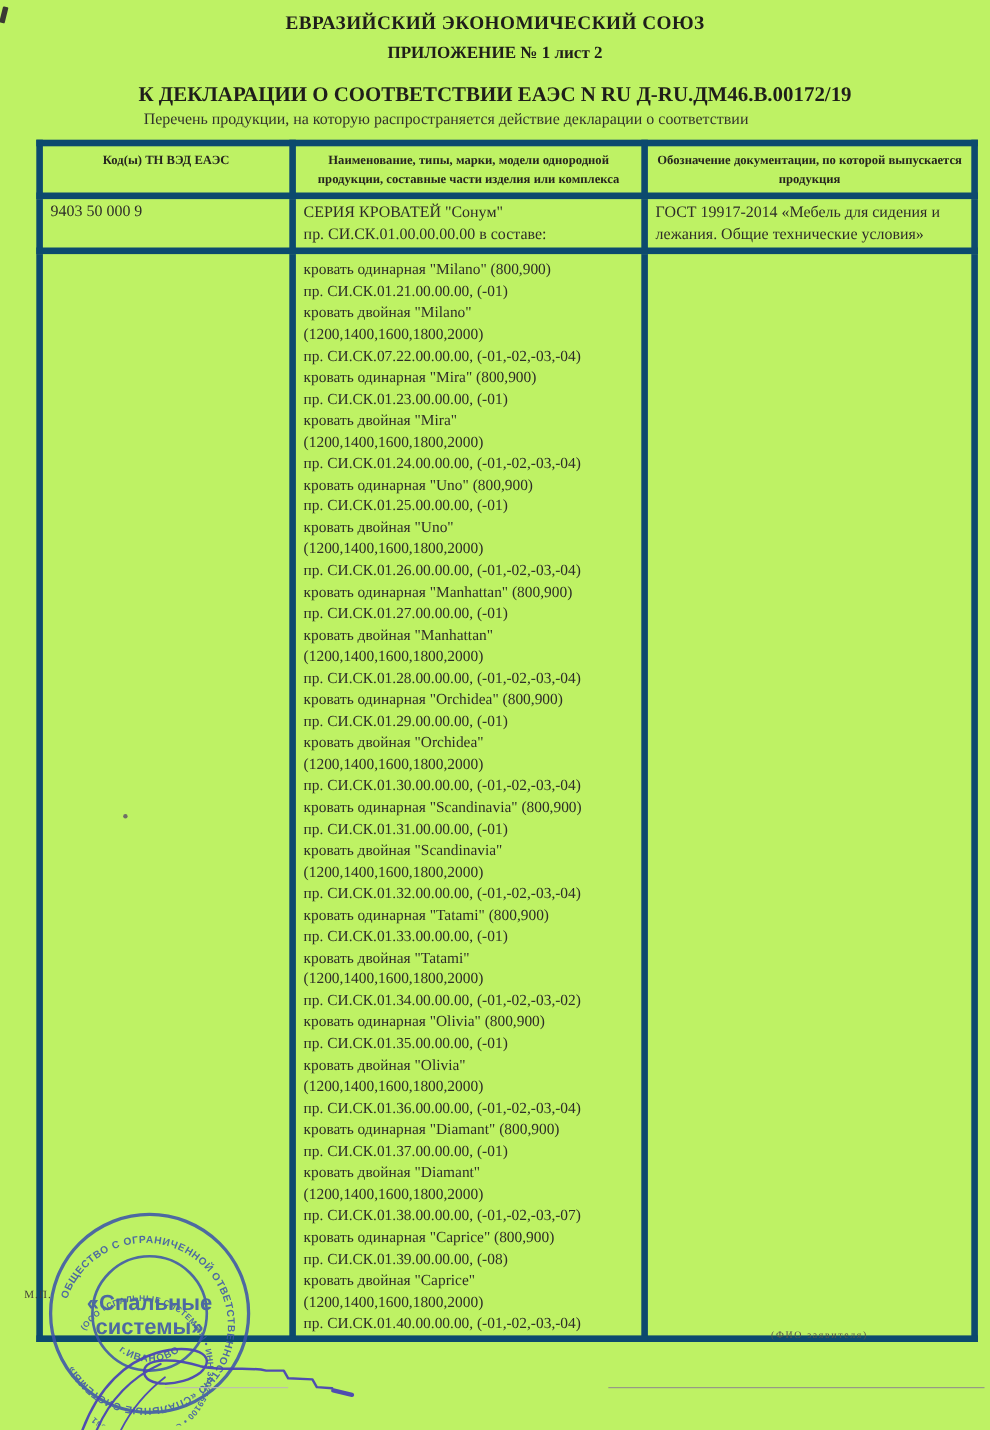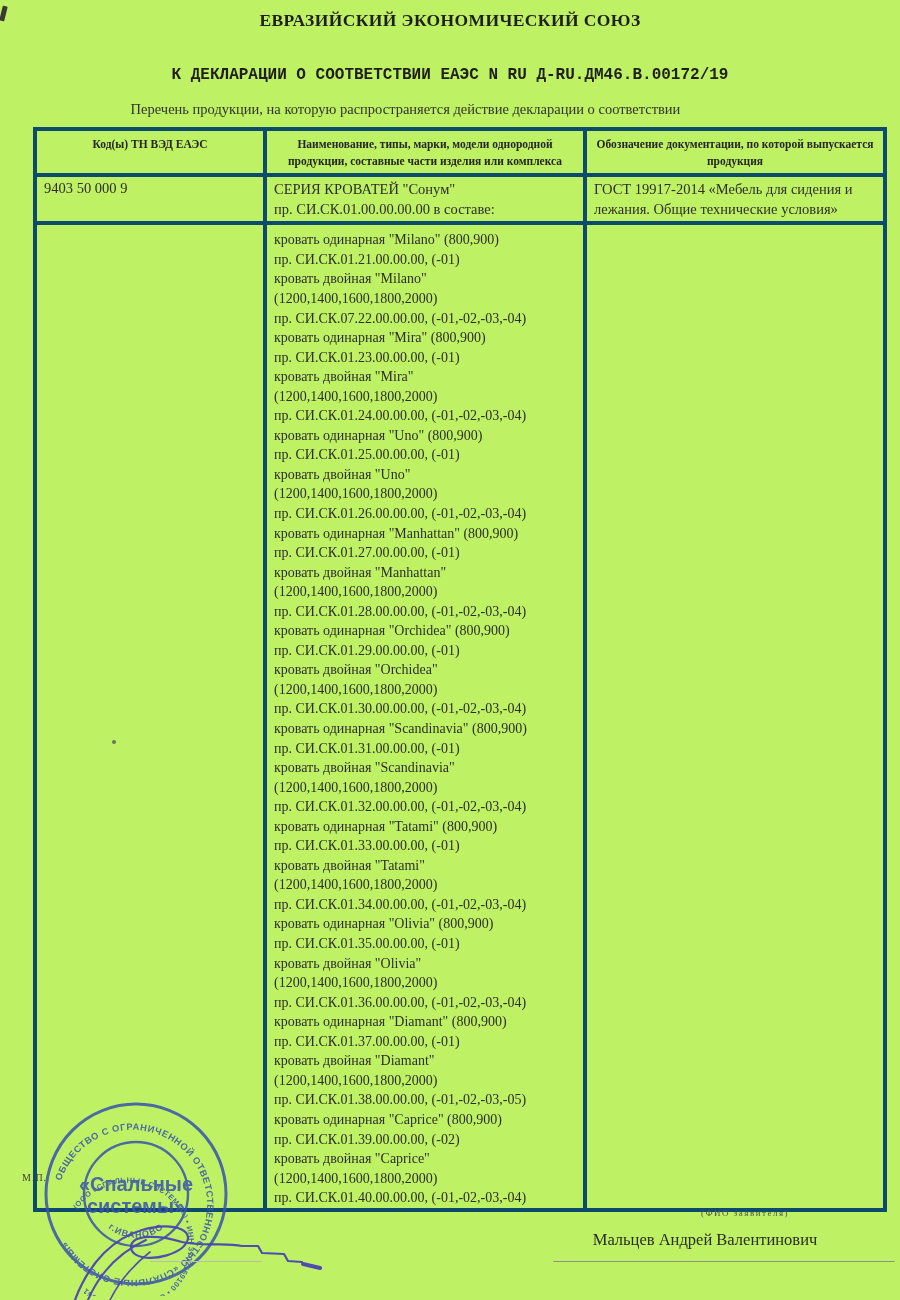--- a/index.html
+++ b/index.html
@@ -6,30 +6,30 @@
   .page{
     position:relative;width:900px;height:1300px;margin:0 auto;
     background:#bef264;overflow:hidden;
     font-family:"Liberation Serif","DejaVu Serif",serif;
     color:#2e2d28;
   }
   
   .title{position:absolute;left:0;width:900px;text-align:center;font-weight:bold;color:#1f1e1a;}
   .title1{top:10px;font-size:17.5px;letter-spacing:.4px;}
   .title2{top:40px;font-size:15.5px;}
-  .title3{top:66px;font-size:16px;font-family:Liberation Mono, monospace;}
+  .title3{top:76px;font-size:19px;}
   .subtitle{position:absolute;top:101px;left:0;width:811px;text-align:center;
     font-size:14.5px;color:#33322c;font-weight:normal;}
   
   table.doc-table{
     position:absolute;left:33px;top:127px;width:850px;
     border-collapse:collapse;table-layout:fixed;
   }
   table.doc-table, .doc-table th, .doc-table td{
-    border:4px solid #0c4a6e;
+    border:6px solid #0c4a6e;
   }
   .doc-table{border-top:3px double #56554d;}
   .doc-table th{
     vertical-align:top;padding:5px 4px 4px 4px;
     font-size:11.5px;line-height:1.45;font-weight:bold;color:#26251f;
     text-align:center;
   }
   .doc-table td{vertical-align:top;padding:0;}
   .cell-pad{padding:3px 2px 2px 7px;}
   .r1 .line{font-size:14.5px;line-height:19.5px;white-space:nowrap;}
@@ -53,20 +53,21 @@
 </style>
 </head>
 <body>
 
 <div class="page">
 
   <div class="corner-artifact"></div>
   <div class="dot-artifact"></div>
 
   <div class="title title1">ЕВРАЗИЙСКИЙ ЭКОНОМИЧЕСКИЙ СОЮЗ</div>
+  <div class="title title2">ПРИЛОЖЕНИЕ № 1 лист 2</div>
   <div class="title title3">К ДЕКЛАРАЦИИ О СООТВЕТСТВИИ ЕАЭС N RU Д-RU.ДМ46.В.00172/19</div>
   <div class="subtitle">Перечень продукции, на которую распространяется действие декларации о соответствии</div>
 
   <table class="doc-table">
     <colgroup>
       <col style="width:230px">
         <col style="width:320px">
         <col style="width:300px">
     </colgroup>
     <thead>
@@ -128,33 +129,33 @@
               <div class="line">пр. СИ.СК.01.30.00.00.00, (-01,-02,-03,-04)</div>
               <div class="line">кровать одинарная "Scandinavia" (800,900)</div>
               <div class="line">пр. СИ.СК.01.31.00.00.00, (-01)</div>
               <div class="line">кровать двойная "Scandinavia"</div>
               <div class="line">(1200,1400,1600,1800,2000)</div>
               <div class="line">пр. СИ.СК.01.32.00.00.00, (-01,-02,-03,-04)</div>
               <div class="line">кровать одинарная "Tatami" (800,900)</div>
               <div class="line">пр. СИ.СК.01.33.00.00.00, (-01)</div>
               <div class="line">кровать двойная "Tatami"</div>
               <div class="line">(1200,1400,1600,1800,2000)</div>
-              <div class="line">пр. СИ.СК.01.34.00.00.00, (-01,-02,-03,-04)</div>
+              <div class="line">пр. СИ.СК.01.34.00.00.00, (-01,-02,-03,-02)</div>
               <div class="line">кровать одинарная "Olivia" (800,900)</div>
               <div class="line">пр. СИ.СК.01.35.00.00.00, (-01)</div>
               <div class="line">кровать двойная "Olivia"</div>
               <div class="line">(1200,1400,1600,1800,2000)</div>
               <div class="line">пр. СИ.СК.01.36.00.00.00, (-01,-02,-03,-04)</div>
               <div class="line">кровать одинарная "Diamant" (800,900)</div>
               <div class="line">пр. СИ.СК.01.37.00.00.00, (-01)</div>
               <div class="line">кровать двойная "Diamant"</div>
               <div class="line">(1200,1400,1600,1800,2000)</div>
-              <div class="line">пр. СИ.СК.01.38.00.00.00, (-01,-02,-03,-05)</div>
+              <div class="line">пр. СИ.СК.01.38.00.00.00, (-01,-02,-03,-07)</div>
               <div class="line">кровать одинарная "Caprice" (800,900)</div>
-              <div class="line">пр. СИ.СК.01.39.00.00.00, (-02)</div>
+              <div class="line">пр. СИ.СК.01.39.00.00.00, (-08)</div>
               <div class="line">кровать двойная "Caprice"</div>
               <div class="line">(1200,1400,1600,1800,2000)</div>
               <div class="line">пр. СИ.СК.01.40.00.00.00, (-01,-02,-03,-04)</div>
             </div>
         </td>
         <td></td>
       </tr>
     </tbody>
   </table>
 
@@ -189,17 +190,16 @@
 
   <svg class="sig-svg" viewBox="0 0 300 160">
     <g fill="none" stroke="#4a45b5" stroke-linecap="round" stroke-linejoin="round" opacity="0.95">
       <path stroke-width="2.2" d="M 45,160 C 60,120 85,98 112,90 C 145,80 170,92 152,108 C 135,121 100,122 101,106 C 103,94 130,95 152,102 C 175,107 195,102 212,106 L 228,106 L 232,113 L 254,114 L 258,121 L 272,122"></path>
       <path stroke-width="4" d="M 273,124 L 290,128"></path>
       <path stroke-width="2" d="M 58,160 C 70,132 90,112 116,100"></path>
       <path stroke-width="1.6" d="M 80,160 C 88,144 102,126 120,112"></path>
     </g>
   </svg>
 
-  <div class="signer-name">Мальцев Андрей Валентинович</div>
   <div class="signer-underline"></div>
   <div class="signer-caption">(ФИО заявителя)</div>
 
 </div>
 
 </body></html>

